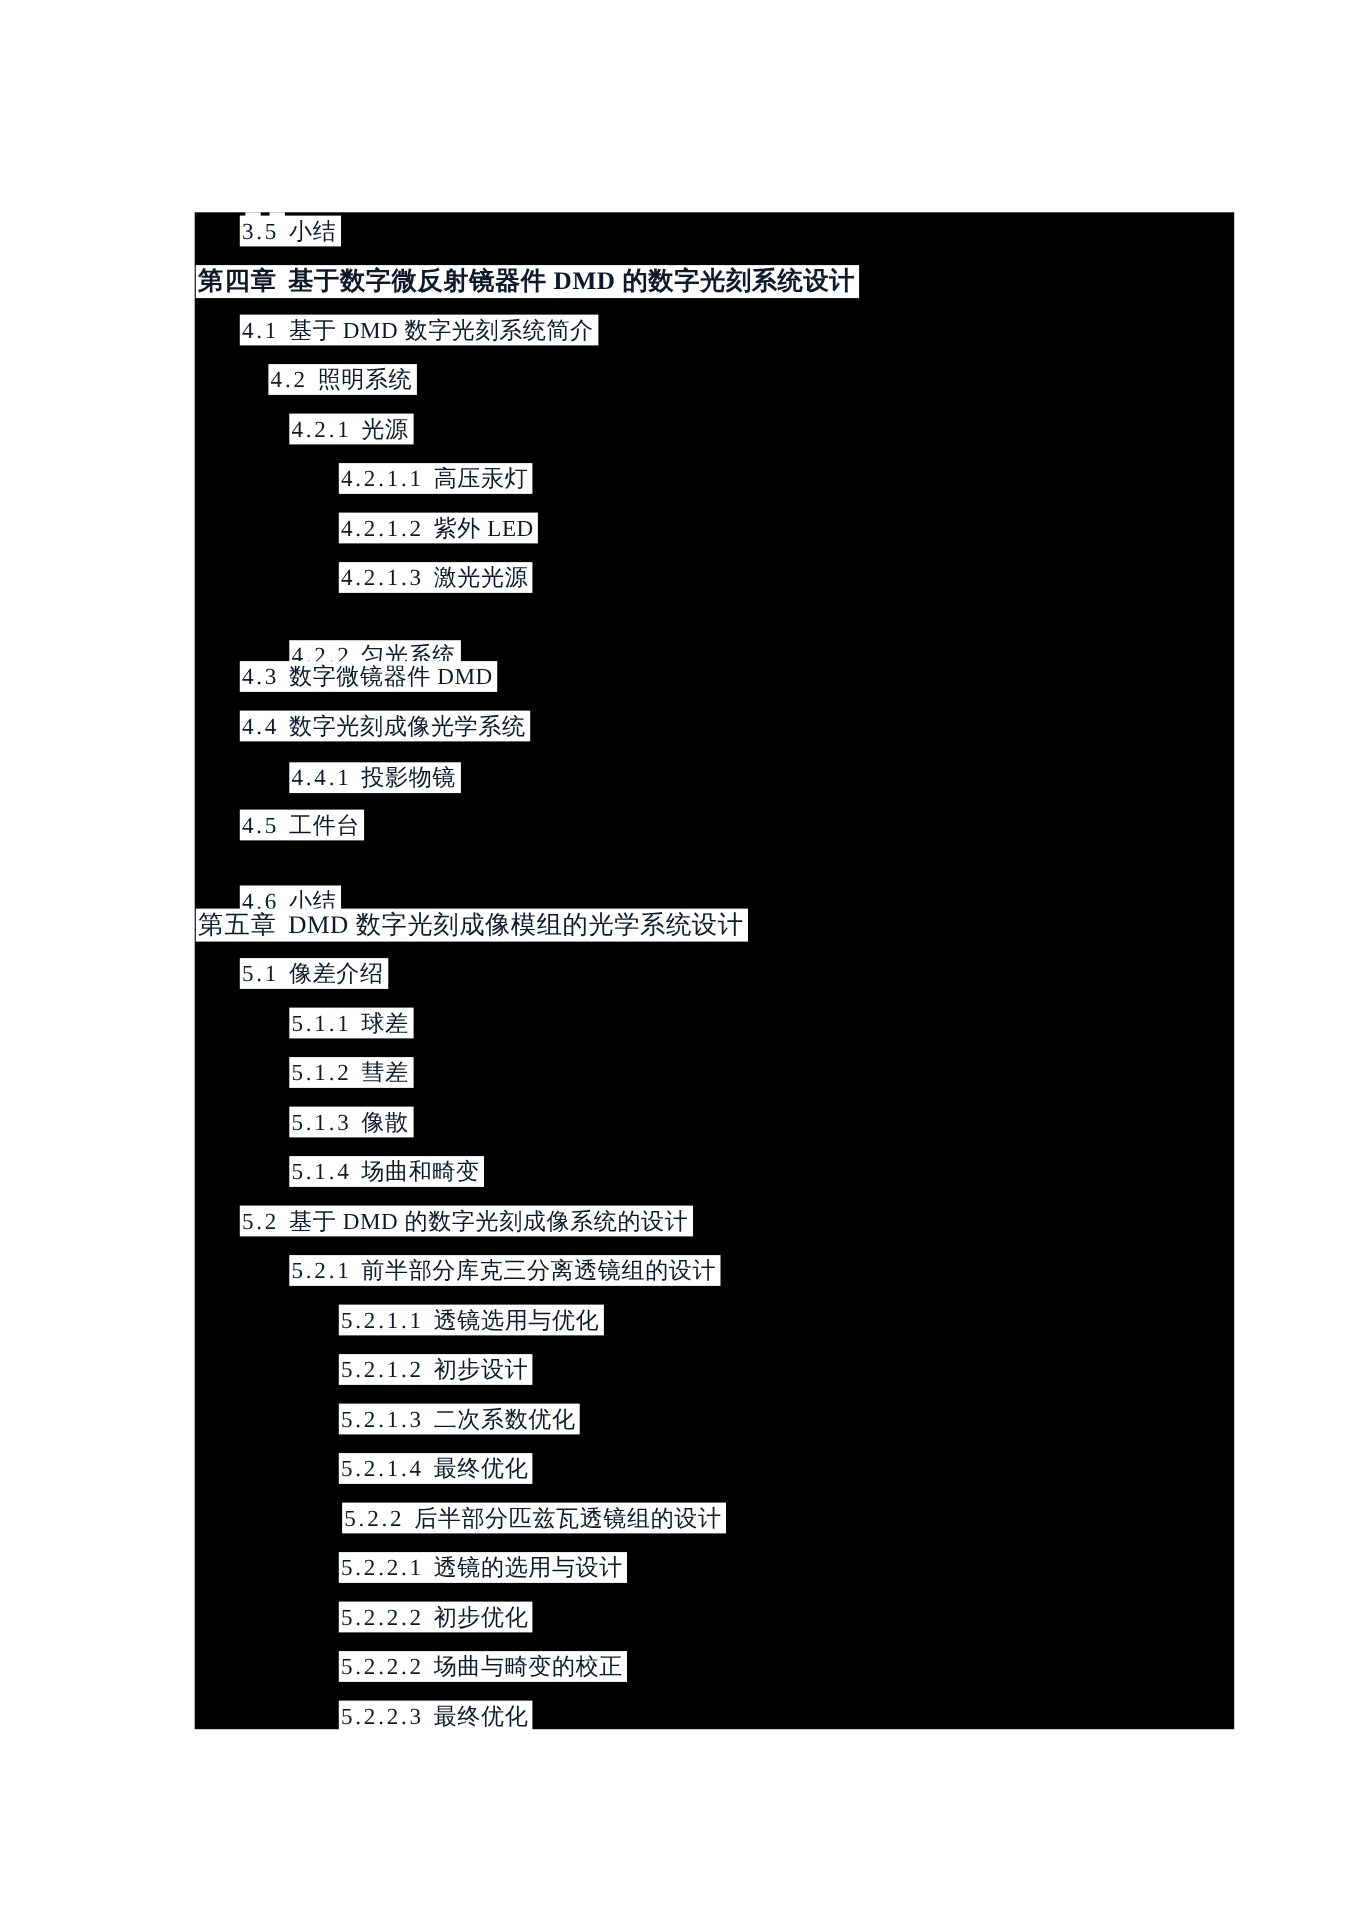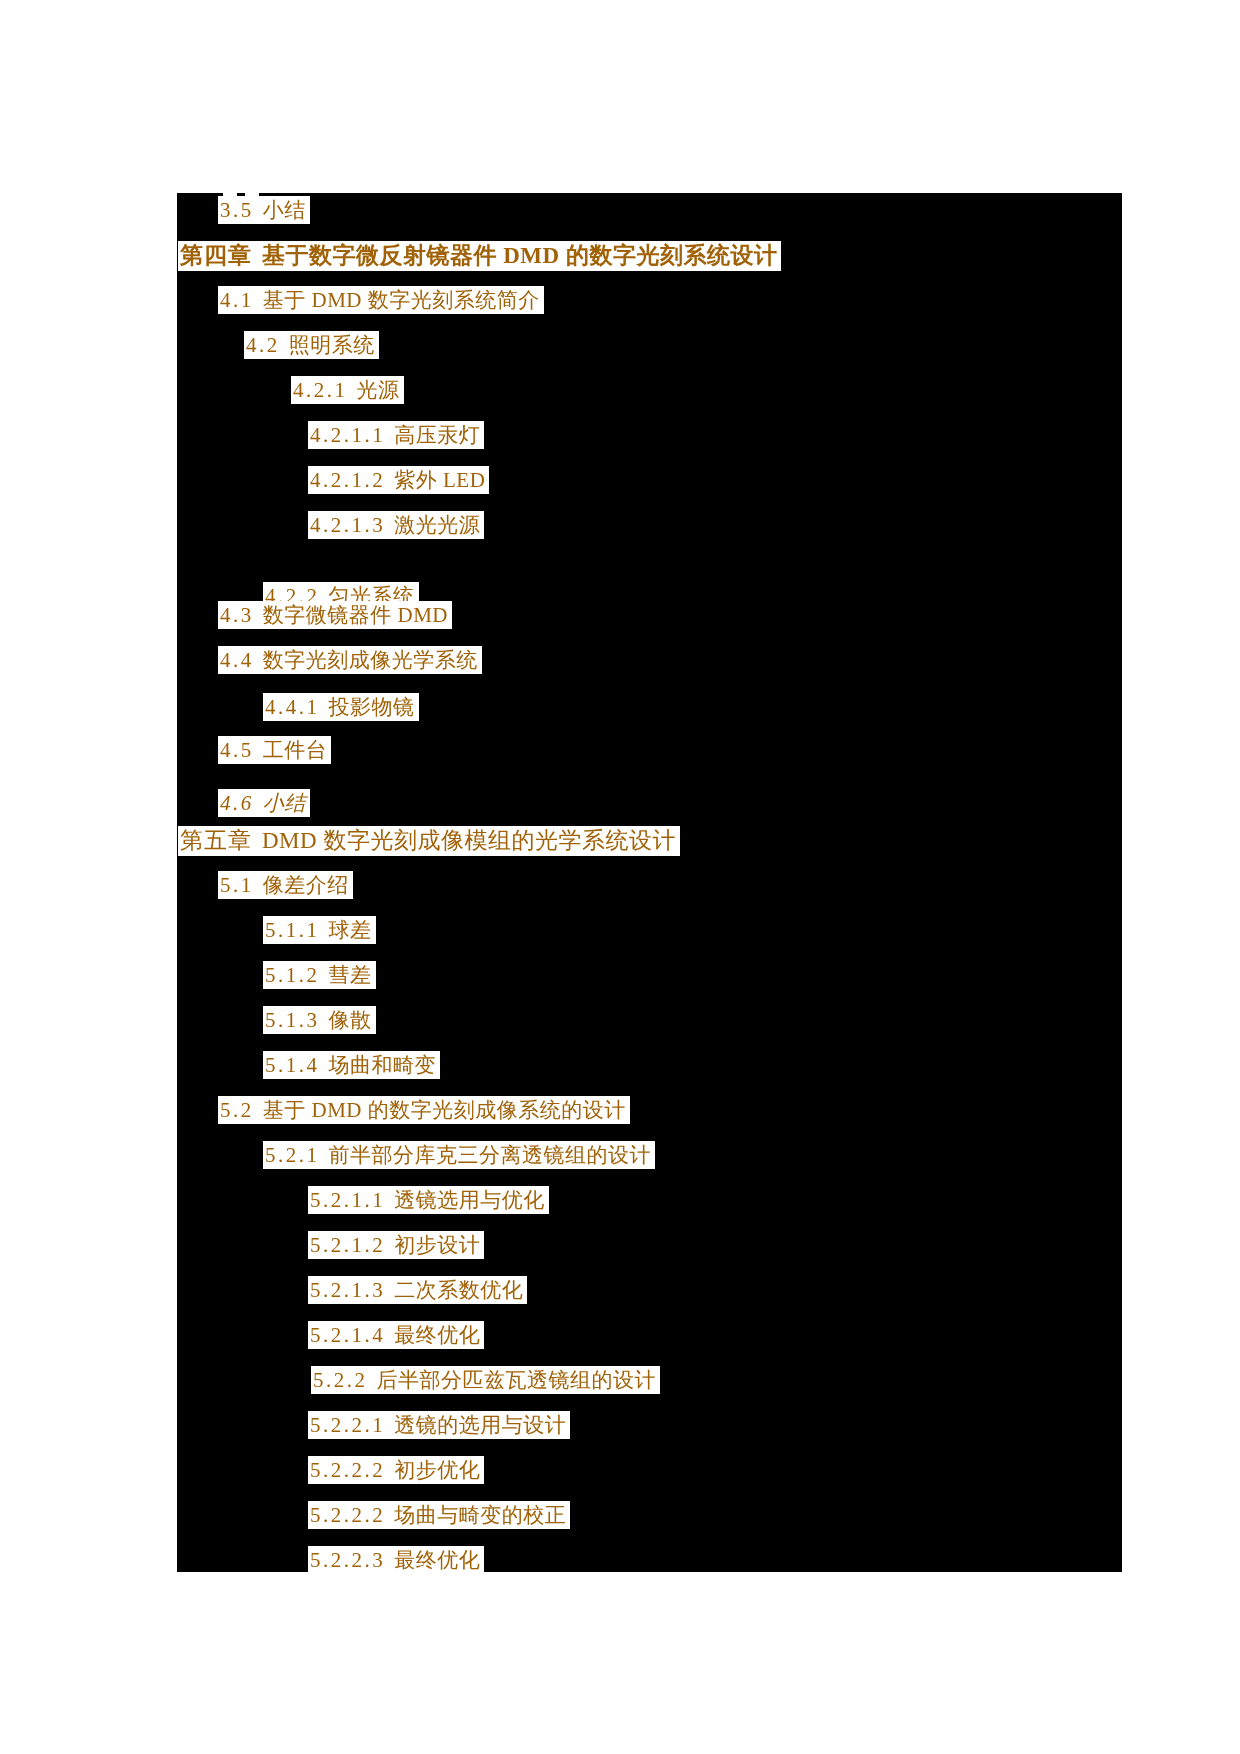--- a/index.html
+++ b/index.html
@@ -23,21 +23,21 @@
     height: 1379px;
     background: #000000;
   }
   .toc-row {
     position: absolute;
     white-space: nowrap;
   }
   .strip {
     display: inline-block;
     background: #ffffff;
-    color: #a16207;
+    color: #0f172a;
     font-size: 21px;
     line-height: 26px;
     padding: 1px 4px 1px 2px;
   }
   .level-1 { left: 1px; }
   .level-2 { left: 41px; }
   .level-3 { left: 86px; }
   .level-4 { left: 131px; }
   .level-1 .strip { font-size: 23px; line-height: 28px; }
   .num {
@@ -57,30 +57,30 @@
 <div id="page">
   <div id="toc-panel">
 
     <div class="artifact" style="left:46px; top:0; width:14px; height:4px;"></div>
     <div class="artifact" style="left:68px; top:0; width:14px; height:4px;"></div>
 
   <div class="toc-row level-2" style="top: 3px;"><span class="strip"><span class="num">3.5</span><span class="title">小结</span></span></div>
       <div class="toc-row level-1" style="top: 48px; font-weight: bold;"><span class="strip"><span class="num">第四章</span><span class="title">基于数字微反射镜器件 DMD 的数字光刻系统设计</span></span></div>
       <div class="toc-row level-2" style="top: 93px;"><span class="strip"><span class="num">4.1</span><span class="title">基于 DMD 数字光刻系统简介</span></span></div>
       <div class="toc-row level-2" style="top: 138px; padding-left: 26px;"><span class="strip"><span class="num">4.2</span><span class="title">照明系统</span></span></div>
-      <div class="toc-row level-3" style="top: 183px; margin-left: 28px;"><span class="strip"><span class="num">4.2.1</span><span class="title">光源</span></span></div>
+      <div class="toc-row level-3" style="top: 183px;"><span class="strip"><span class="num">4.2.1</span><span class="title">光源</span></span></div>
       <div class="toc-row level-4" style="top: 228px;"><span class="strip"><span class="num">4.2.1.1</span><span class="title">高压汞灯</span></span></div>
       <div class="toc-row level-4" style="top: 273px;"><span class="strip"><span class="num">4.2.1.2</span><span class="title">紫外 LED</span></span></div>
       <div class="toc-row level-4" style="top: 318px;"><span class="strip"><span class="num">4.2.1.3</span><span class="title">激光光源</span></span></div>
       <div class="toc-row level-3" style="top: 363px; margin-top: 26px;"><span class="strip"><span class="num">4.2.2</span><span class="title">匀光系统</span></span></div>
       <div class="toc-row level-2" style="top: 408px;"><span class="strip"><span class="num">4.3</span><span class="title">数字微镜器件 DMD</span></span></div>
       <div class="toc-row level-2" style="top: 453px;"><span class="strip"><span class="num">4.4</span><span class="title">数字光刻成像光学系统</span></span></div>
       <div class="toc-row level-3" style="top: 500px;"><span class="strip"><span class="num">4.4.1</span><span class="title">投影物镜</span></span></div>
       <div class="toc-row level-2" style="top: 543px;"><span class="strip"><span class="num">4.5</span><span class="title">工件台</span></span></div>
-      <div class="toc-row level-2" style="top: 596px; font-style: italic;"><span class="strip"><span class="num">4.6</span><span class="title">小结</span></span></div>
+      <div class="toc-row level-2" style="top: 612px;"><span class="strip"><span class="num">4.6</span><span class="title">小结</span></span></div>
       <div class="toc-row level-1" style="top: 633px;"><span class="strip"><span class="num">第五章</span><span class="title">DMD 数字光刻成像模组的光学系统设计</span></span></div>
       <div class="toc-row level-2" style="top: 678px;"><span class="strip"><span class="num">5.1</span><span class="title">像差介绍</span></span></div>
       <div class="toc-row level-3" style="top: 723px;"><span class="strip"><span class="num">5.1.1</span><span class="title">球差</span></span></div>
       <div class="toc-row level-3" style="top: 768px;"><span class="strip"><span class="num">5.1.2</span><span class="title">彗差</span></span></div>
       <div class="toc-row level-3" style="top: 813px; text-align: right;"><span class="strip"><span class="num">5.1.3</span><span class="title">像散</span></span></div>
       <div class="toc-row level-3" style="top: 858px;"><span class="strip"><span class="num">5.1.4</span><span class="title">场曲和畸变</span></span></div>
       <div class="toc-row level-2" style="top: 903px;"><span class="strip"><span class="num">5.2</span><span class="title">基于 DMD 的数字光刻成像系统的设计</span></span></div>
       <div class="toc-row level-3" style="top: 948px;"><span class="strip"><span class="num">5.2.1</span><span class="title">前半部分库克三分离透镜组的设计</span></span></div>
       <div class="toc-row level-4" style="top: 993px;"><span class="strip"><span class="num">5.2.1.1</span><span class="title">透镜选用与优化</span></span></div>
       <div class="toc-row level-4" style="top: 1038px;"><span class="strip"><span class="num">5.2.1.2</span><span class="title">初步设计</span></span></div>

